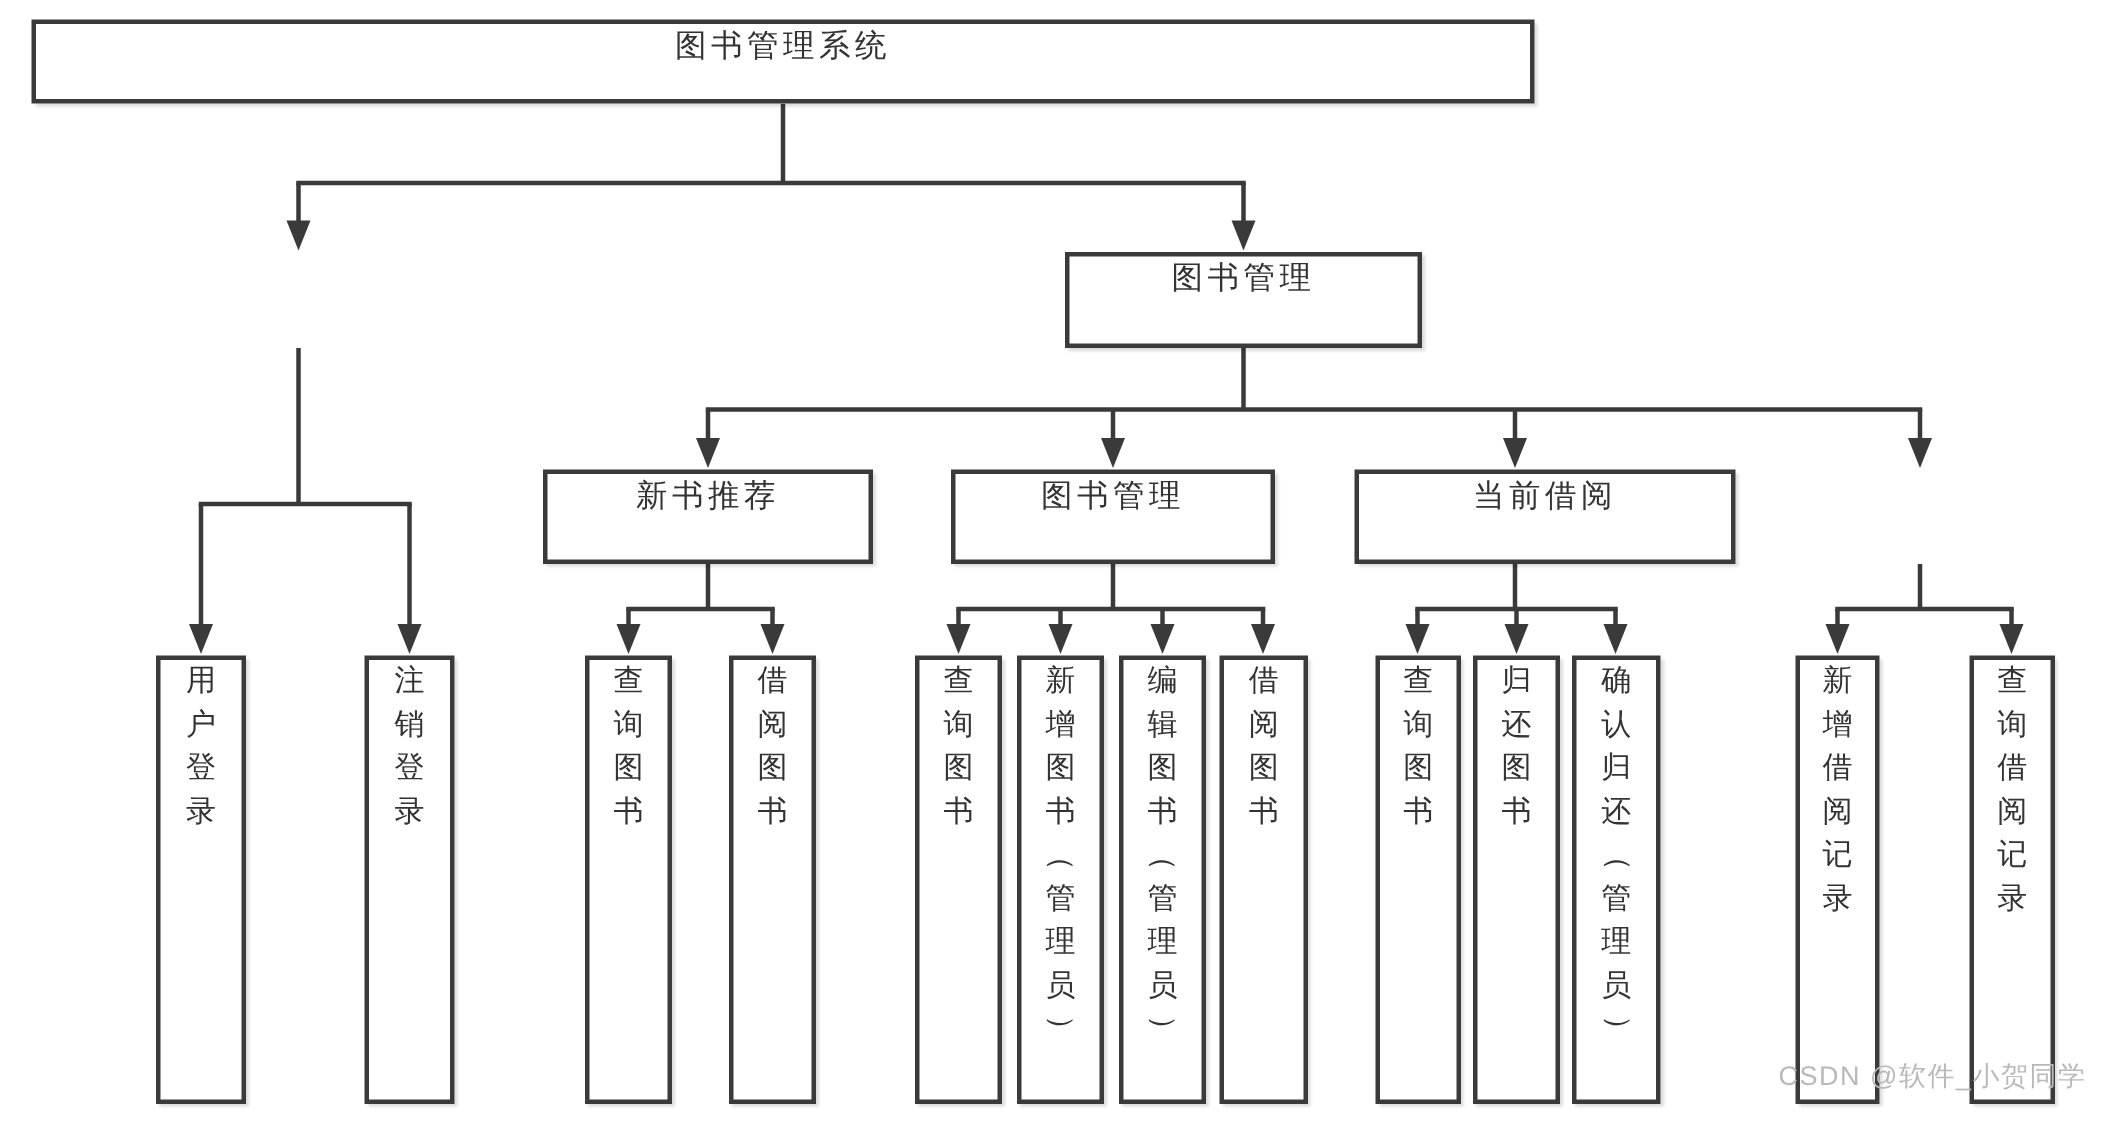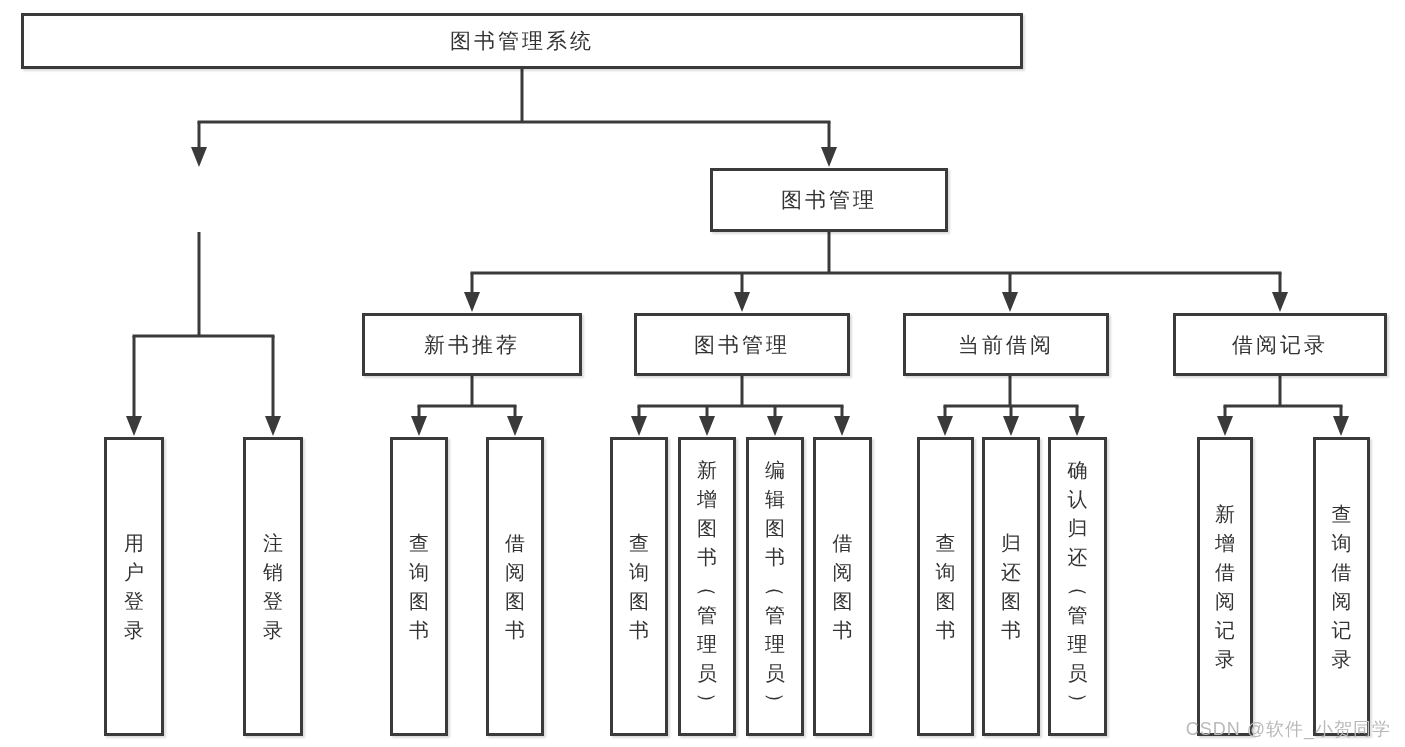--- a/index.html
+++ b/index.html
@@ -10,33 +10,33 @@
   }
   *{margin:0;padding:0;box-sizing:border-box;}
   html,body{background:var(--bg);}
   body{font-family:"Liberation Sans",sans-serif;color:var(--text);}
   #canvas{position:relative;width:1405px;height:747px;background:var(--bg);overflow:hidden;}
   #connectors{position:absolute;left:0;top:0;width:1405px;height:747px;}
   .node{
     position:absolute;
     background:#ffffff;
     border:3px solid var(--line);
-    display:flex;align-items:center;justify-content:center;
+    display:flex;align-items:flex-start;justify-content:center;
     box-shadow:2px 2px 2px rgba(0,0,0,0.14);
     font-family:Liberation Serif, serif;
   }
   .node.h .label{font-size:21px;letter-spacing:3px;white-space:nowrap;color:var(--text);}
   .node.v .label{display:flex;flex-direction:column;align-items:center;}
   .vchar{
     font-size:20px;height:29px;line-height:29px;width:22px;
     display:flex;align-items:center;justify-content:center;color:var(--text);
   }
   .vchar.rot{transform:rotate(90deg);}
   #watermark{
-    position:absolute;right:14px;bottom:6px;
+    position:absolute;right:14px;bottom:18px;
     font-size:18px;letter-spacing:1px;color:var(--wm);white-space:nowrap;text-align:center;
   }
 </style>
 </head>
 <body>
 
 <div id="canvas">
 
   <svg id="connectors" width="1405" height="747" viewBox="0 0 1405 747" xmlns="http://www.w3.org/2000/svg">
       <g>
@@ -114,25 +114,22 @@
   <div class="node h" style="left:362px;top:313px;width:220px;height:63px">
     <span class="label">新书推荐</span>
   </div>
 
   <div class="node h" style="left:710px;top:168px;width:238px;height:64px">
     <span class="label">图书管理</span>
   </div>
   <div class="node h" style="left:634px;top:313px;width:216px;height:63px">
     <span class="label">图书管理</span>
   </div>
-  <div class="node h" style="left:903px;top:313px;width:206px;height:63px">
+  <div class="node h" style="left:903px;top:313px;width:254px;height:63px">
     <span class="label">当前借阅</span>
-  </div>
-  <div class="node h" style="left:1173px;top:313px;width:214px;height:63px">
-    <span class="label">借阅记录</span>
   </div>
 
   <div class="node v" style="left:104px;top:437px;width:60px;height:299px">
     <span class="label">
         <span class="vchar">用</span>
         <span class="vchar">户</span>
         <span class="vchar">登</span>
         <span class="vchar">录</span>
       </span>
   </div>

